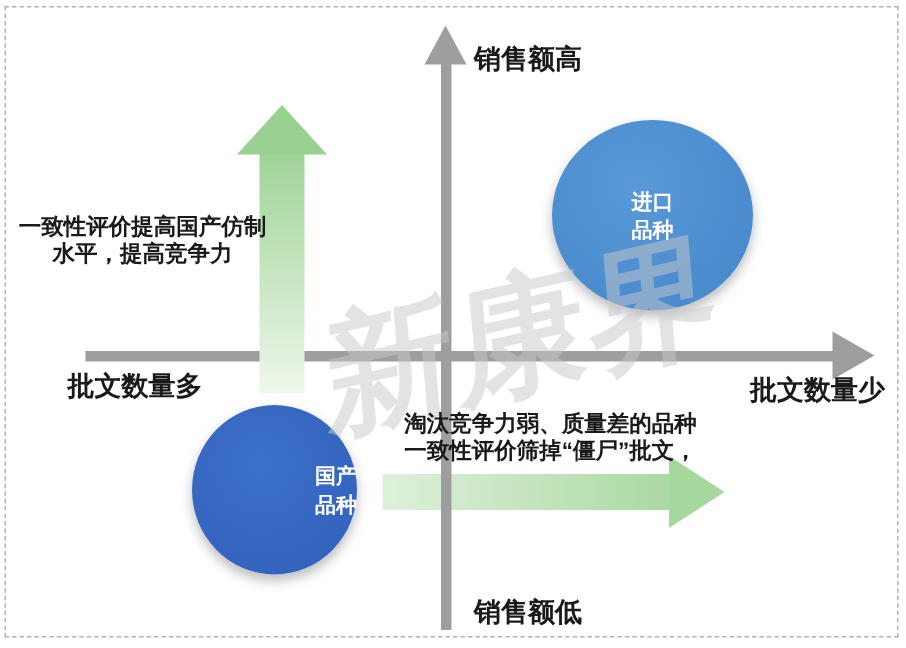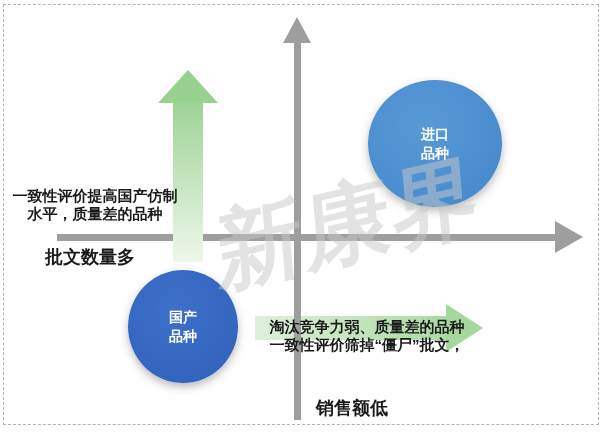--- a/index.html
+++ b/index.html
@@ -16,28 +16,28 @@
   .y-axis-head{left:283px;top:17px;border-left:14px solid transparent;border-right:14px solid transparent;border-bottom:26px solid #9e9e9e;}
   .x-axis-head{left:555px;top:221px;border-top:16px solid transparent;border-bottom:16px solid transparent;border-left:28px solid #9e9e9e;}
   
   .up-arrow-shaft{left:173px;top:101px;width:30px;height:161px;background:linear-gradient(to bottom,#9ed396,#eef7eb);z-index:3;}
   .up-arrow-head{left:158px;top:70px;border-left:30px solid transparent;border-right:30px solid transparent;border-bottom:33px solid #98d190;z-index:3;}
   .right-arrow-shaft{left:255px;top:316px;width:192px;height:24px;background:linear-gradient(to right,#def0da,#abd9a3);z-index:1;}
   .right-arrow-head{left:446px;top:304px;border-top:24px solid transparent;border-bottom:24px solid transparent;border-left:37px solid #a6d89e;z-index:1;}
   
   .bubble{border-radius:50%;display:flex;flex-direction:column;align-items:center;justify-content:center;color:#ffffff;font-weight:bold;font-size:14px;line-height:1.3;text-align:center;z-index:4;box-shadow:0 4px 8px rgba(60,60,60,0.35);}
   .bubble-imported{left:368px;top:80px;width:134px;height:127px;background:radial-gradient(circle at 42% 35%,#5899d6,#4486cb);}
-  .bubble-domestic{left:128px;top:270px;width:110px;height:113px;background:radial-gradient(circle at 42% 35%,#3d70c8,#3160ba);}
+  .bubble-domestic{left:128px;top:270px;width:110px;height:113px;background:radial-gradient(circle at 42% 35%,#3d70c8,#3160ba);align-items:flex-end;}
   
   .axis-label{color:#1a1a1a;font-weight:bold;font-size:18px;z-index:6;white-space:nowrap;}
   .lbl-y-top{left:316px;top:27px;}
   .lbl-y-bottom{left:316px;top:396px;text-align:center;}
   .lbl-x-left{left:8px;top:245px;margin-left:37px;}
   .lbl-x-right{right:14px;top:248px;}
-  .note{color:#1a1a1a;font-weight:600;font-size:15px;line-height:1.22;text-align:center;z-index:8;white-space:nowrap;margin-top:44px;}
+  .note{color:#1a1a1a;font-weight:600;font-size:15px;line-height:1.22;text-align:center;z-index:8;white-space:nowrap;}
   .note-up{left:6px;top:143px;width:178px;}
   .note-right{left:248px;top:274px;width:238px;}
   
   .watermark{left:178px;top:165px;width:340px;text-align:center;font-size:88px;font-weight:bold;letter-spacing:2px;color:#c9c9c9;opacity:0.5;transform:rotate(-13deg) skewX(-8deg);z-index:5;pointer-events:none;white-space:nowrap;}
 </style>
 </head>
 <body>
 
 <div id="stage">
 
@@ -58,25 +58,27 @@
     <span>进口</span>
     <span>品种</span>
   </div>
   <div class="abs bubble bubble-domestic">
     <span>国产</span>
     <span>品种</span>
   </div>
 
   <div class="abs watermark">新康界</div>
 
+  <div class="abs axis-label lbl-y-top">销售额高</div>
   <div class="abs axis-label lbl-y-bottom">销售额低</div>
   <div class="abs axis-label lbl-x-left">批文数量多</div>
+  <div class="abs axis-label lbl-x-right">批文数量少</div>
 
   <div class="abs note note-up">
     <div>一致性评价提高国产仿制</div>
-    <div>水平，质量差的品种</div>
+    <div>水平，提高竞争力</div>
   </div>
   <div class="abs note note-right">
     <div>淘汰竞争力弱、质量差的品种</div>
     <div>一致性评价筛掉“僵尸”批文，</div>
   </div>
 
 </div>
 
 </body></html>

